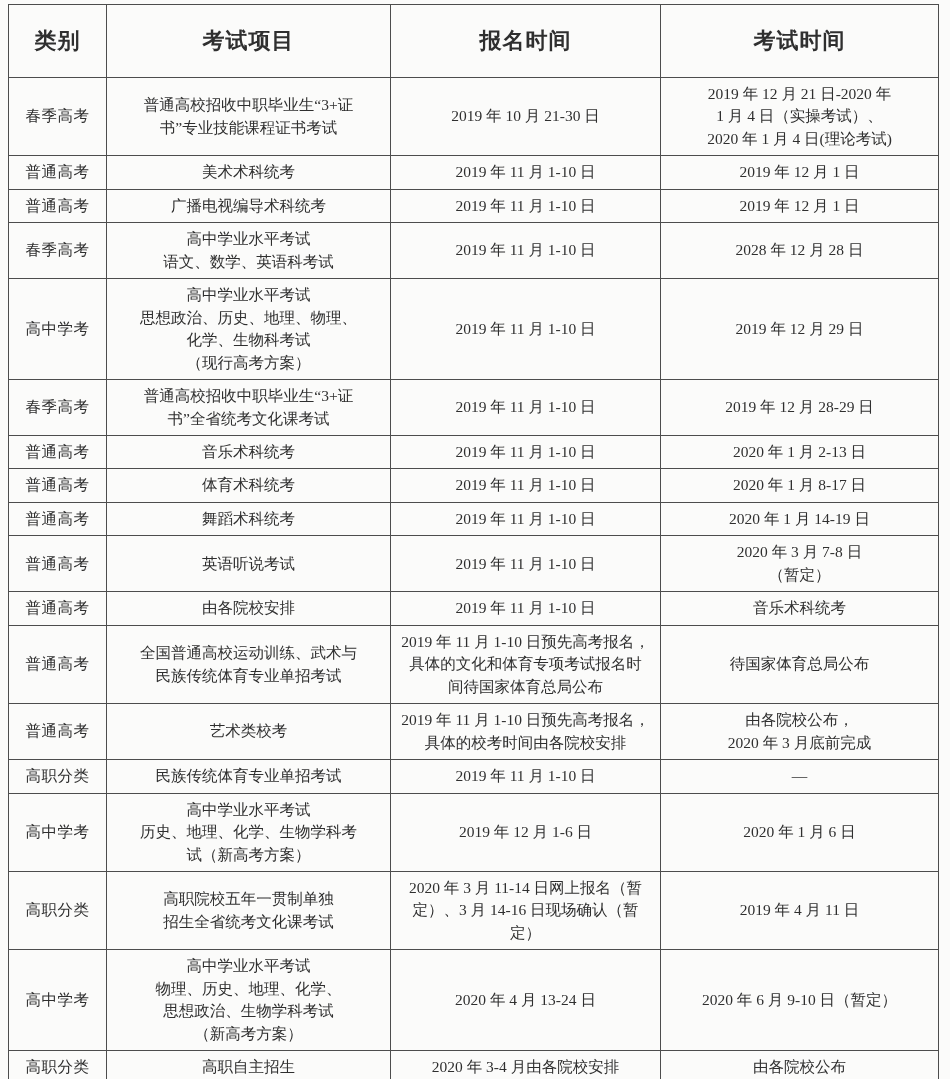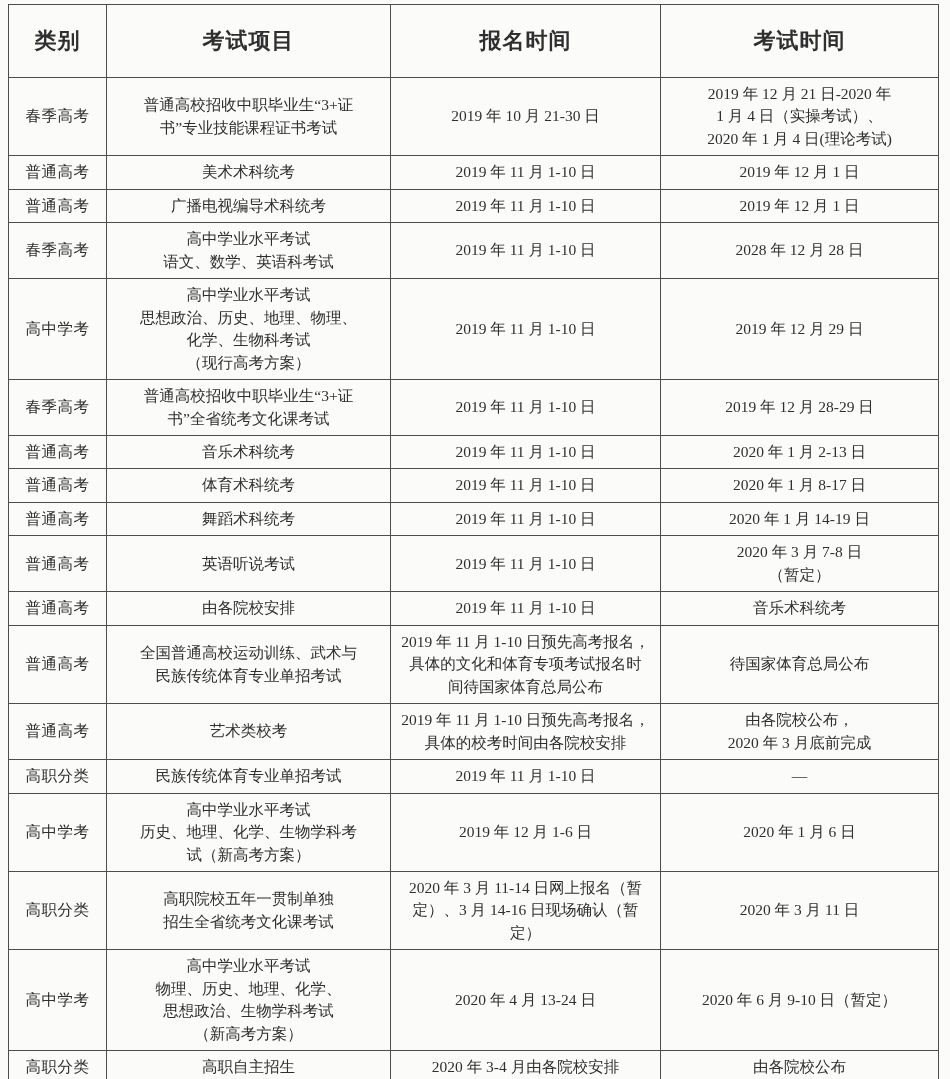--- a/index.html
+++ b/index.html
@@ -174,21 +174,21 @@
           <td>2019 年 12 月 1-6 日</td>
           <td>2020 年 1 月 6 日</td>
         </tr>
         <tr>
           <td class="cat">高职分类</td>
           <td>高职院校五年一贯制单独
 招生全省统考文化课考试</td>
           <td>2020 年 3 月 11-14 日网上报名（暂
 定）、3 月 14-16 日现场确认（暂
 定）</td>
-          <td>2020 年 3 月 11 日</td>
+          <td>2019 年 4 月 11 日</td>
         </tr>
         <tr>
           <td class="cat">高中学考</td>
           <td>高中学业水平考试
 物理、历史、地理、化学、
 思想政治、生物学科考试
 （新高考方案）</td>
           <td>2020 年 4 月 13-24 日</td>
           <td>2020 年 6 月 9-10 日（暂定）</td>
         </tr>

